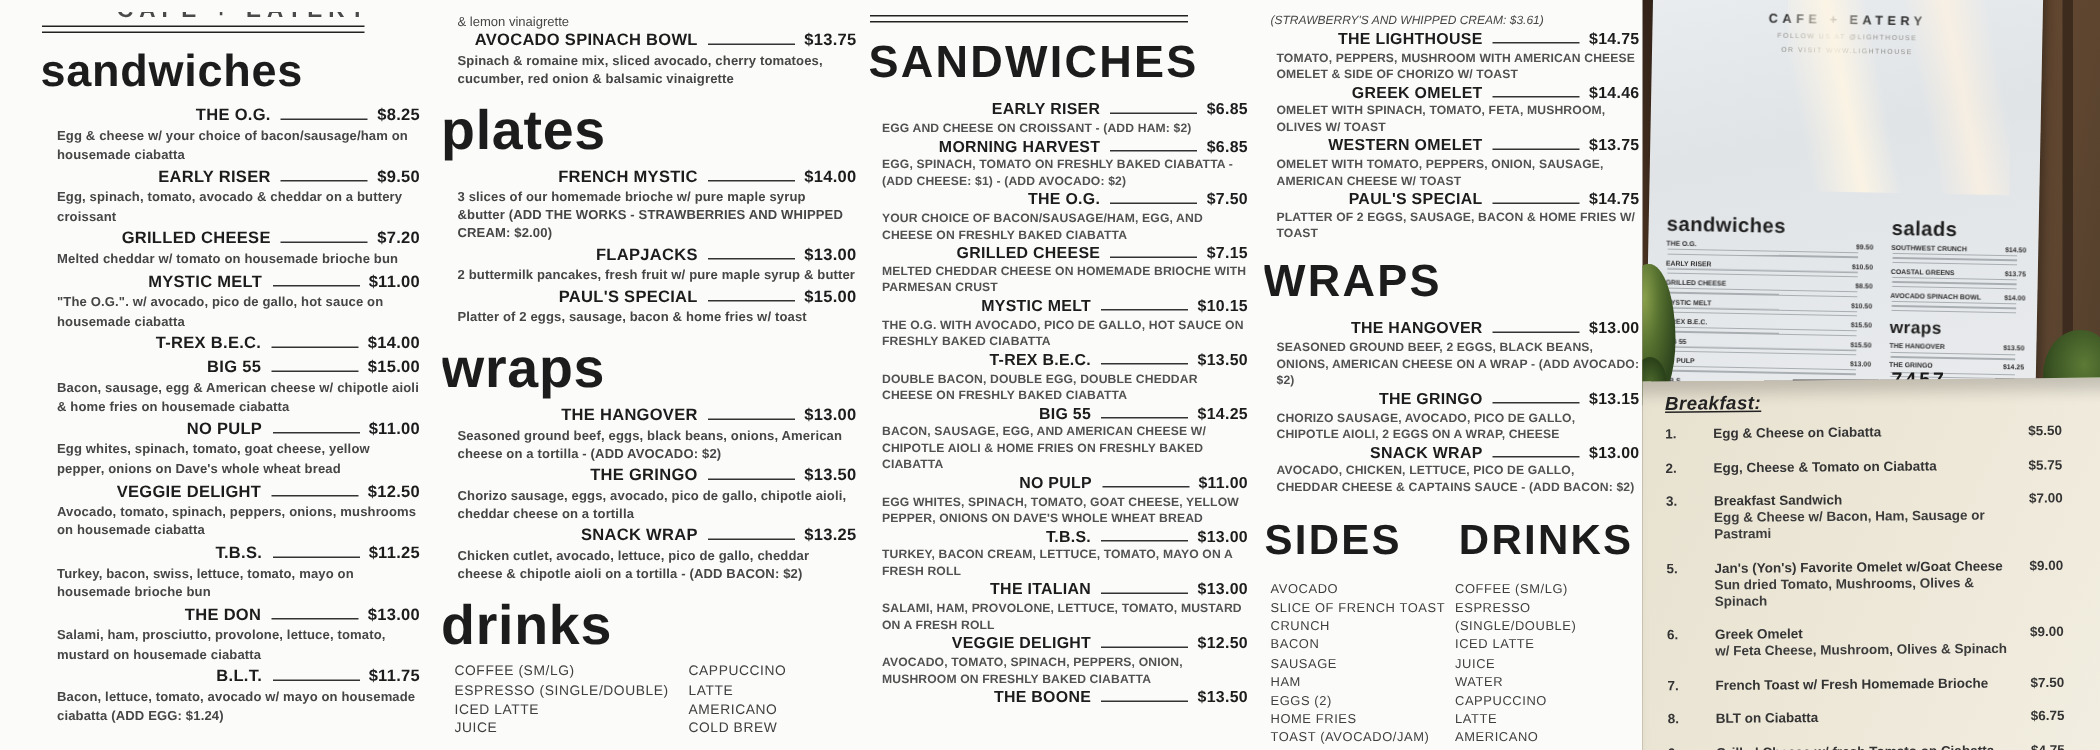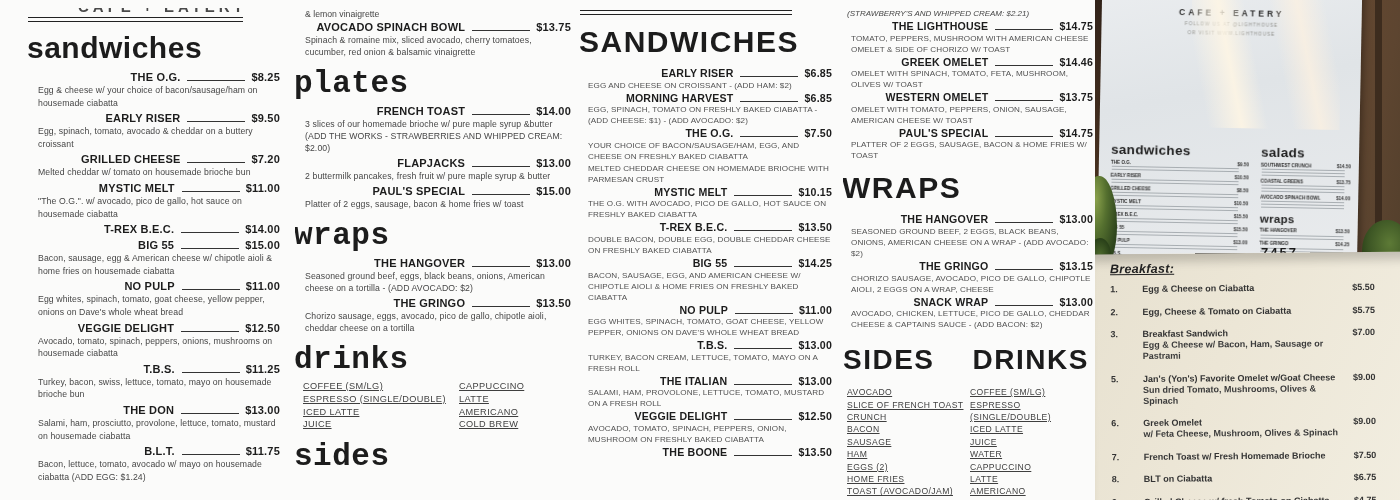--- a/index.html
+++ b/index.html
@@ -17,39 +17,39 @@
   .rule{height:3px;border-top:1.6px solid #222;border-bottom:1.6px solid #222;}
   #col1 .rule{width:215px;margin-top:3px;}
   #col3 .rule{width:212px;margin-top:2px;}
 
   .h-lower{font-size:30px;font-weight:700;letter-spacing:.5px;margin:9px 0 5px -1px;}
   .h-upper{font-size:30px;font-weight:700;letter-spacing:1.5px;margin:10px 0 8px -1px;}
 
   .mi{margin-bottom:2px;}
   .mi-row{line-height:14px;font-size:11px;font-weight:700;letter-spacing:.2px;white-space:nowrap;text-align:right;}
   .leader{display:inline-block;width:58px;border-bottom:1.3px solid #333;height:8px;margin:0 6px 0 7px;}
-  .mi-desc{font-size:8.7px;color:#464646;line-height:12.6px;padding-left:10px;letter-spacing:.1px;}
+  .mi-desc{font-size:8.7px;color:#464646;line-height:12.6px;padding-left:10px;letter-spacing:.1px;font-weight:bold;}
   .cont-line{font-size:8.7px;color:#464646;line-height:12px;padding-left:10px;}
 
   .caps .mi-row{line-height:12.6px;font-size:10.6px;}
   .caps .mi-desc{font-size:8.1px;line-height:11px;color:#515151;padding-left:8px;}
   .caps .mi{margin-bottom:1px;}
   #col4 .cont-line{font-style:italic;padding-left:4px;font-size:8px;}
 
   .words{display:flex;margin:2px 0 4px 8px;}
   .words .wcol{width:156px;}
   .words .wcol+.wcol{width:auto;}
-  .word{font-size:9.2px;color:#3f3f3f;line-height:12.8px;letter-spacing:.4px;text-decoration:underline;}
+  .word{font-size:9.2px;color:#3f3f3f;line-height:12.8px;letter-spacing:.4px;}
   #col4 .words{margin-left:4px;}
   #col4 .words .wcol{width:126px;}
   #col4 .word{font-size:8.6px;line-height:12.4px;}
   .twin-heads{display:flex;gap:38px;margin:14px 0 10px;}
   .twin-heads .h-upper{margin:0;font-size:28px;}
 
-  #col2 .h-lower{margin:8px 0 3px -1px;font-size:31px;font-family:Liberation Mono, monospace;}
+  #col2 .h-lower{margin:8px 0 3px -1px;font-size:37px;}
   #col2 .mi-desc{line-height:12px;}
 
   
   .photo{position:absolute;left:1095px;top:0;width:305px;height:500px;overflow:hidden;
          background:linear-gradient(100deg,#32231a 0%,#5d4028 14%,#7a5639 26%,#6b4a31 55%,#5d4530 78%,#4a3a28 100%);}
   .wall-frame{position:absolute;right:18px;top:0;width:7px;height:262px;background:#35261a;opacity:.8;}
   .poster{position:absolute;left:5px;top:-52px;width:260px;height:315px;
           background:linear-gradient(168deg,#eef0f2 0%,#e0e4e7 45%,#e9ebed 100%);
           transform:rotate(1.1deg);box-shadow:2px 3px 8px rgba(0,0,0,.4);}
   .poster-inner{position:absolute;inset:0;filter:blur(.3px);}
@@ -146,39 +146,43 @@
 
   <div class="col" id="col2">
     <div>
         <div class="cont-line">&amp; lemon vinaigrette</div>
         <div class="mi">
           <div class="mi-row"><span class="mi-name">AVOCADO SPINACH BOWL</span><span class="leader"></span><span class="mi-price">$13.75</span></div>
           <div class="mi-desc">Spinach &amp; romaine mix, sliced avocado, cherry tomatoes, cucumber, red onion &amp; balsamic vinaigrette</div>
         </div>
         <div class="h-lower">plates</div>
         <div class="mi">
-          <div class="mi-row"><span class="mi-name">FRENCH TOAST</span><span class="leader"></span><span class="mi-price">$14.00</span></div>
+          <div class="mi-row"><span class="mi-name">FRENCH MYSTIC</span><span class="leader"></span><span class="mi-price">$14.00</span></div>
           <div class="mi-desc">3 slices of our homemade brioche w/ pure maple syrup &amp;butter (ADD THE WORKS - STRAWBERRIES AND WHIPPED CREAM: $2.00)</div>
         </div>
         <div class="mi">
           <div class="mi-row"><span class="mi-name">FLAPJACKS</span><span class="leader"></span><span class="mi-price">$13.00</span></div>
           <div class="mi-desc">2 buttermilk pancakes, fresh fruit w/ pure maple syrup &amp; butter</div>
         </div>
         <div class="mi">
           <div class="mi-row"><span class="mi-name">PAUL'S SPECIAL</span><span class="leader"></span><span class="mi-price">$15.00</span></div>
           <div class="mi-desc">Platter of 2 eggs, sausage, bacon &amp; home fries w/ toast</div>
         </div>
         <div class="h-lower">wraps</div>
         <div class="mi">
           <div class="mi-row"><span class="mi-name">THE HANGOVER</span><span class="leader"></span><span class="mi-price">$13.00</span></div>
           <div class="mi-desc">Seasoned ground beef, eggs, black beans, onions, American cheese on a tortilla - (ADD AVOCADO: $2)</div>
         </div>
         <div class="mi">
           <div class="mi-row"><span class="mi-name">THE GRINGO</span><span class="leader"></span><span class="mi-price">$13.50</span></div>
           <div class="mi-desc">Chorizo sausage, eggs, avocado, pico de gallo, chipotle aioli, cheddar cheese on a tortilla</div>
+        </div>
+        <div class="mi">
+          <div class="mi-row"><span class="mi-name">SNACK WRAP</span><span class="leader"></span><span class="mi-price">$13.25</span></div>
+          <div class="mi-desc">Chicken cutlet, avocado, lettuce, pico de gallo, cheddar cheese &amp; chipotle aioli on a tortilla - (ADD BACON: $2)</div>
         </div>
         <div class="h-lower">drinks</div>
         <div class="words">
           <div class="wcol">
             <div class="word">COFFEE (SM/LG)</div>
             <div class="word">ESPRESSO (SINGLE/DOUBLE)</div>
             <div class="word">ICED LATTE</div>
             <div class="word">JUICE</div>
           </div>
           <div class="wcol">
@@ -202,20 +206,21 @@
         </div>
         <div class="mi">
           <div class="mi-row"><span class="mi-name">MORNING HARVEST</span><span class="leader"></span><span class="mi-price">$6.85</span></div>
           <div class="mi-desc">EGG, SPINACH, TOMATO ON FRESHLY BAKED CIABATTA - (ADD CHEESE: $1) - (ADD AVOCADO: $2)</div>
         </div>
         <div class="mi">
           <div class="mi-row"><span class="mi-name">THE O.G.</span><span class="leader"></span><span class="mi-price">$7.50</span></div>
           <div class="mi-desc">YOUR CHOICE OF BACON/SAUSAGE/HAM, EGG, AND CHEESE ON FRESHLY BAKED CIABATTA</div>
         </div>
         <div class="mi">
+          <div class="mi-row"><span class="mi-name">GRILLED CHEESE</span><span class="leader"></span><span class="mi-price">$7.15</span></div>
           <div class="mi-desc">MELTED CHEDDAR CHEESE ON HOMEMADE BRIOCHE WITH PARMESAN CRUST</div>
         </div>
         <div class="mi">
           <div class="mi-row"><span class="mi-name">MYSTIC MELT</span><span class="leader"></span><span class="mi-price">$10.15</span></div>
           <div class="mi-desc">THE O.G. WITH AVOCADO, PICO DE GALLO, HOT SAUCE ON FRESHLY BAKED CIABATTA</div>
         </div>
         <div class="mi">
           <div class="mi-row"><span class="mi-name">T-REX B.E.C.</span><span class="leader"></span><span class="mi-price">$13.50</span></div>
           <div class="mi-desc">DOUBLE BACON, DOUBLE EGG, DOUBLE CHEDDAR CHEESE ON FRESHLY BAKED CIABATTA</div>
         </div>
@@ -240,21 +245,21 @@
           <div class="mi-desc">AVOCADO, TOMATO, SPINACH, PEPPERS, ONION, MUSHROOM ON FRESHLY BAKED CIABATTA</div>
         </div>
         <div class="mi">
           <div class="mi-row"><span class="mi-name">THE BOONE</span><span class="leader"></span><span class="mi-price">$13.50</span></div>
         </div>
       </div>
   </div>
 
   <div class="col caps" id="col4">
     <div>
-        <div class="cont-line">(STRAWBERRY'S AND WHIPPED CREAM: $2.21)</div>
+        <div class="cont-line">(STRAWBERRY'S AND WHIPPED CREAM: $3.61)</div>
         <div class="mi">
           <div class="mi-row"><span class="mi-name">THE LIGHTHOUSE</span><span class="leader"></span><span class="mi-price">$14.75</span></div>
           <div class="mi-desc">TOMATO, PEPPERS, MUSHROOM WITH AMERICAN CHEESE OMELET &amp; SIDE OF CHORIZO W/ TOAST</div>
         </div>
         <div class="mi">
           <div class="mi-row"><span class="mi-name">GREEK OMELET</span><span class="leader"></span><span class="mi-price">$14.46</span></div>
           <div class="mi-desc">OMELET WITH SPINACH, TOMATO, FETA, MUSHROOM, OLIVES W/ TOAST</div>
         </div>
         <div class="mi">
           <div class="mi-row"><span class="mi-name">WESTERN OMELET</span><span class="leader"></span><span class="mi-price">$13.75</span></div>

